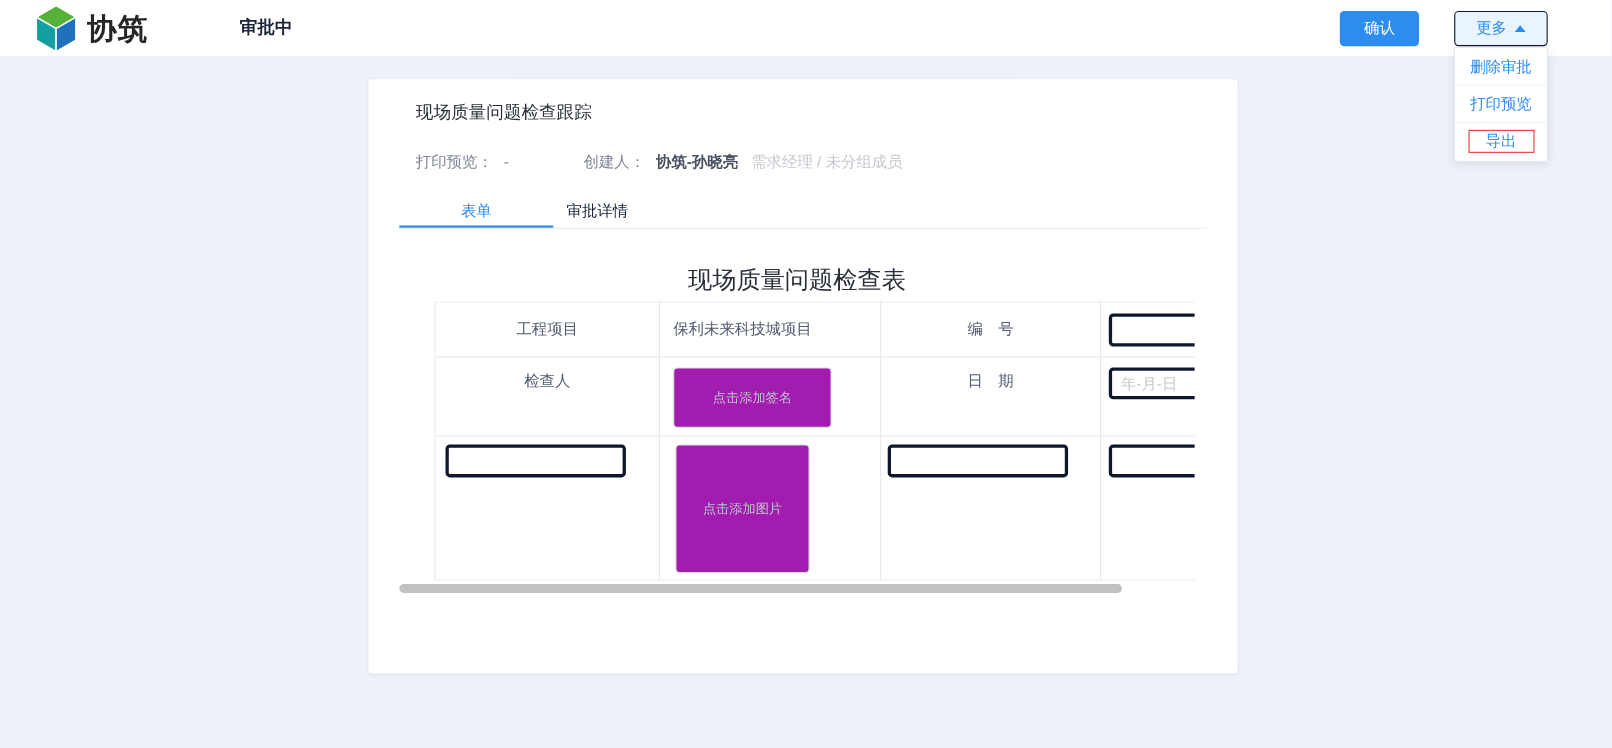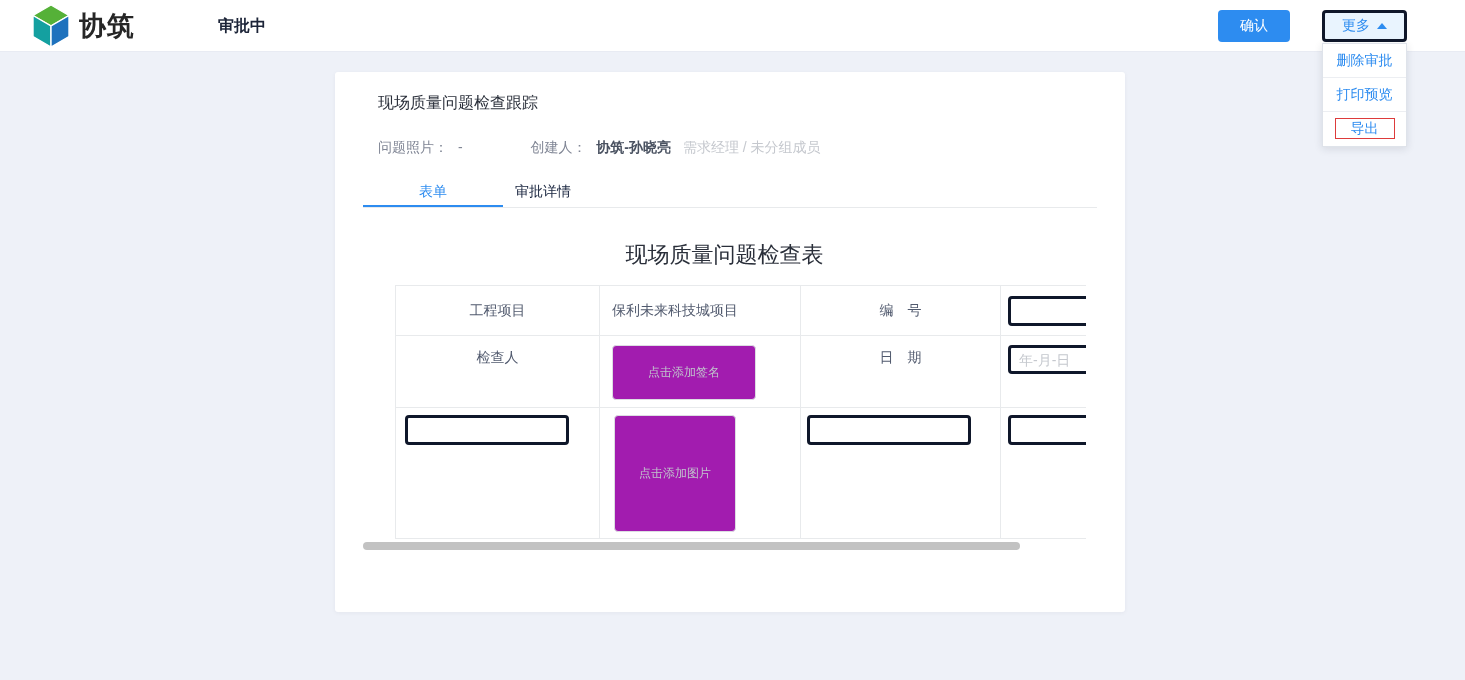--- a/index.html
+++ b/index.html
@@ -16,21 +16,21 @@
     position:absolute; left:0; top:0; width:1465px; height:52px;
     background:#ffffff; border-bottom:1px solid #e8ebf3; z-index:5;
   }
   .logo { position:absolute; left:30px; top:5px; height:42px; display:flex; align-items:center; cursor:pointer; }
   .logo-text { font-size:27px; font-weight:700; color:#262626; margin-left:7px; letter-spacing:1px; }
   .page-title { position:absolute; left:218px; top:0; height:52px; line-height:52px; font-size:16px; font-weight:700; color:#1c2438; }
   .btn { position:absolute; top:10px; height:32px; border-radius:4px; font-size:14px; text-align:center; cursor:pointer; border:none; font-family:inherit; }
   .btn-confirm { left:1218px; width:72px; background:#2d8cf0; color:#ffffff; }
   .btn-more {
     left:1322px; width:85px; background:#e9f4fe; color:#2d8cf0;
-    border:3px solid #0f172a; display:flex; align-items:center; justify-content:center; gap:7px;
+    border:1px solid #0f172a; display:flex; align-items:center; justify-content:center; gap:7px;
   }
   .caret-up { width:0; height:0; border-left:5px solid transparent; border-right:5px solid transparent; border-bottom:6px solid #2d8cf0; display:inline-block; }
   
   .dropdown {
     position:absolute; left:1322px; top:43px; width:85px; background:#ffffff;
     border:1px solid #dfe3ea; box-shadow:0 2px 8px rgba(30,40,60,.12); z-index:6;
   }
   .dropdown-item {
     height:34px; line-height:33px; text-align:center; font-size:14px; color:#2d8cf0;
     border-bottom:1px solid #eceef2; cursor:pointer; background:#fff;
@@ -51,21 +51,21 @@
   .creator-name { color:#4a5261; font-weight:700; margin-left:6px; }
   .creator-role { color:#c5c8ce; margin-left:8px; }
   
   .tabs { margin-top:24px; width:734px; display:flex; border-bottom:1px solid #e8eaec; }
   .tab { height:28px; line-height:24px; font-size:14px; color:#17233d; text-align:center; cursor:pointer; }
   .tab-form { width:140px; }
   .tab-details { width:80px; }
   .tab.active { color:#2d8cf0; border-bottom:2px solid #2d8cf0; margin-bottom:-1px; }
   
   .form-title { margin-top:32px; width:723px; text-align:center; font-size:22px; font-weight:500; color:#2a2f3a; line-height:30px; }
-  .table-viewport { margin-top:15px; width:723px; overflow:hidden;padding-left:32px; }
+  .table-viewport { margin-top:4px; width:723px; overflow:hidden;padding-left:32px; }
   table.grid { border-collapse:collapse; table-layout:fixed; width:795px; }
   .grid td { border:1px solid #e8eaec; font-size:14px; color:#515a6e; vertical-align:middle; }
   .grid .c-label { text-align:center; }
   .grid .c-value { text-align:left; padding-left:12px; }
   .grid tr.r1 td { height:50px; }
   .grid tr.r2 td { height:72px; vertical-align:top; padding-top:9px; }
   .grid tr.r2 td.c-label { padding-top:13px; }
   .grid tr.r3 td { height:45px; text-align:center; }
   .grid tr.r4 td { height:131px; vertical-align:top; padding-top:7px; }
   .tbl-input {
@@ -116,21 +116,21 @@
   <div class="dropdown-item">打印预览</div>
   <div class="dropdown-item">
     <span class="red-box">导出</span>
   </div>
 </div>
 
 <div class="card">
   <div class="card-title">现场质量问题检查跟踪</div>
 
   <div class="meta-row">
-    <span class="meta-label">问题照片：</span>
+    <span class="meta-label">打印预览：</span>
     <span class="meta-value">-</span>
     <span class="meta-label meta-creator">创建人：</span>
     <span class="creator-name">协筑-孙晓亮</span>
     <span class="creator-role">需求经理 / 未分组成员</span>
   </div>
 
   <div class="tabs">
     <div class="tab tab-form active">表单</div>
     <div class="tab tab-details">审批详情</div>
   </div>

